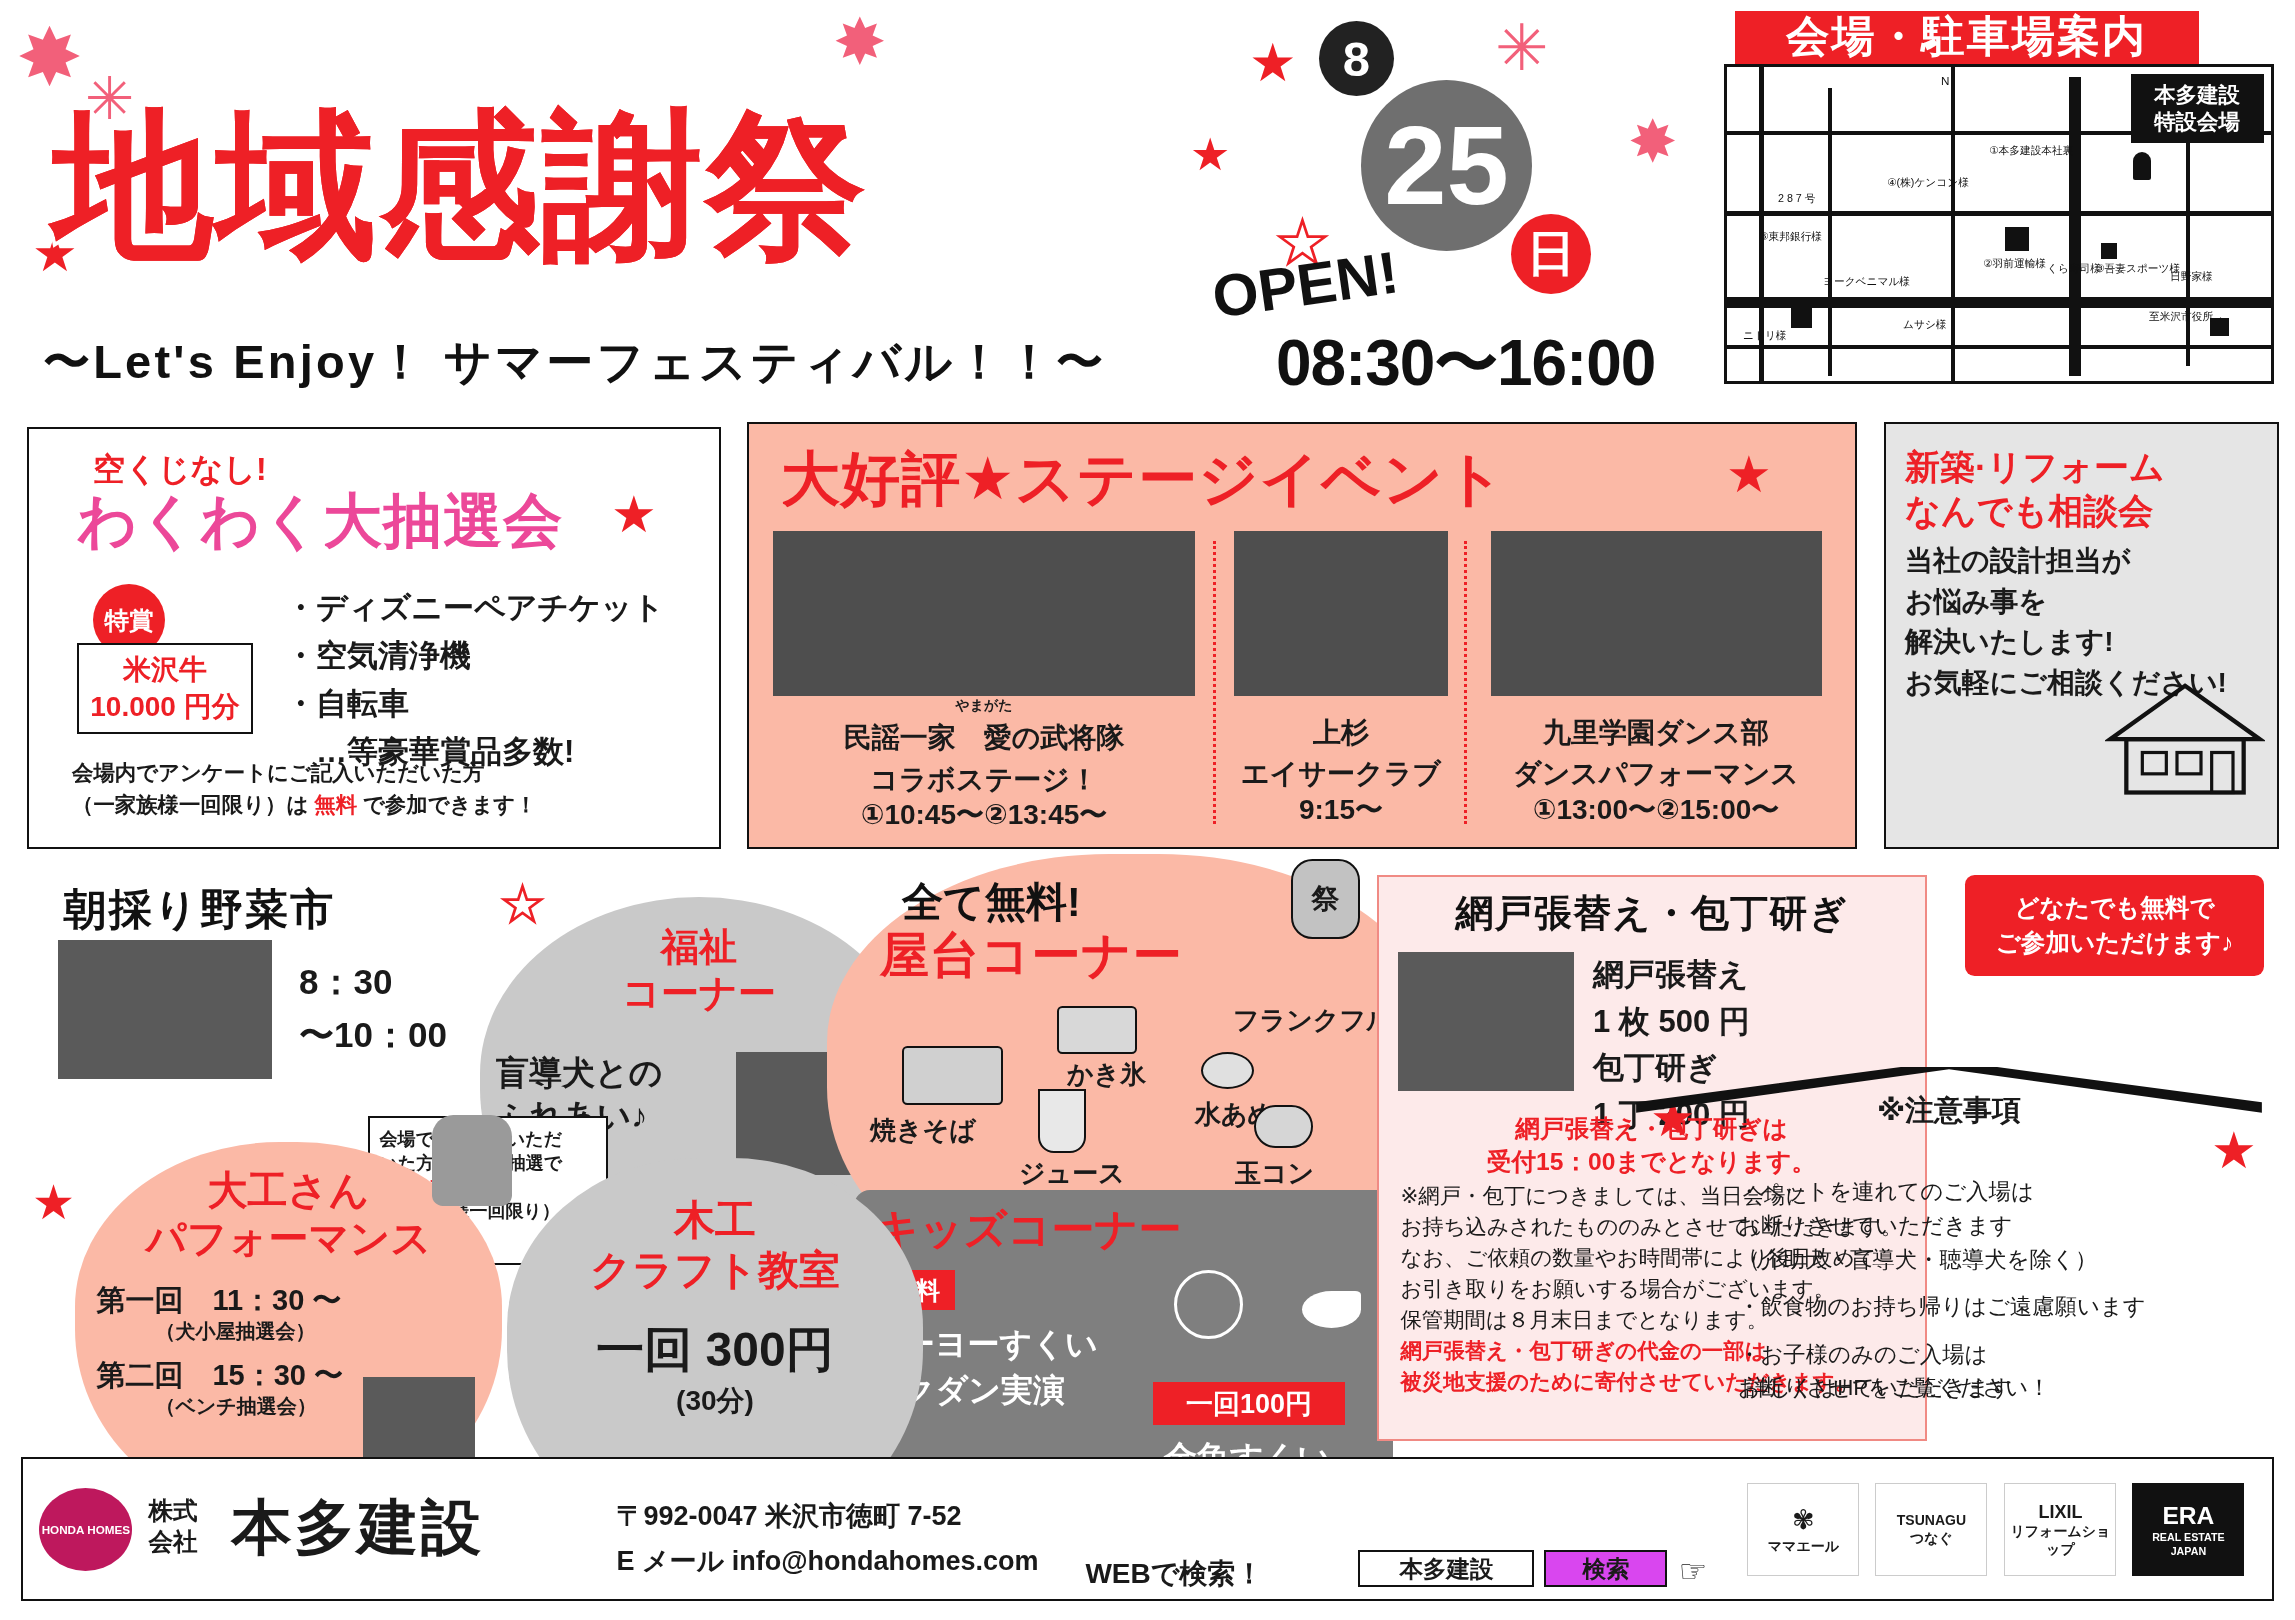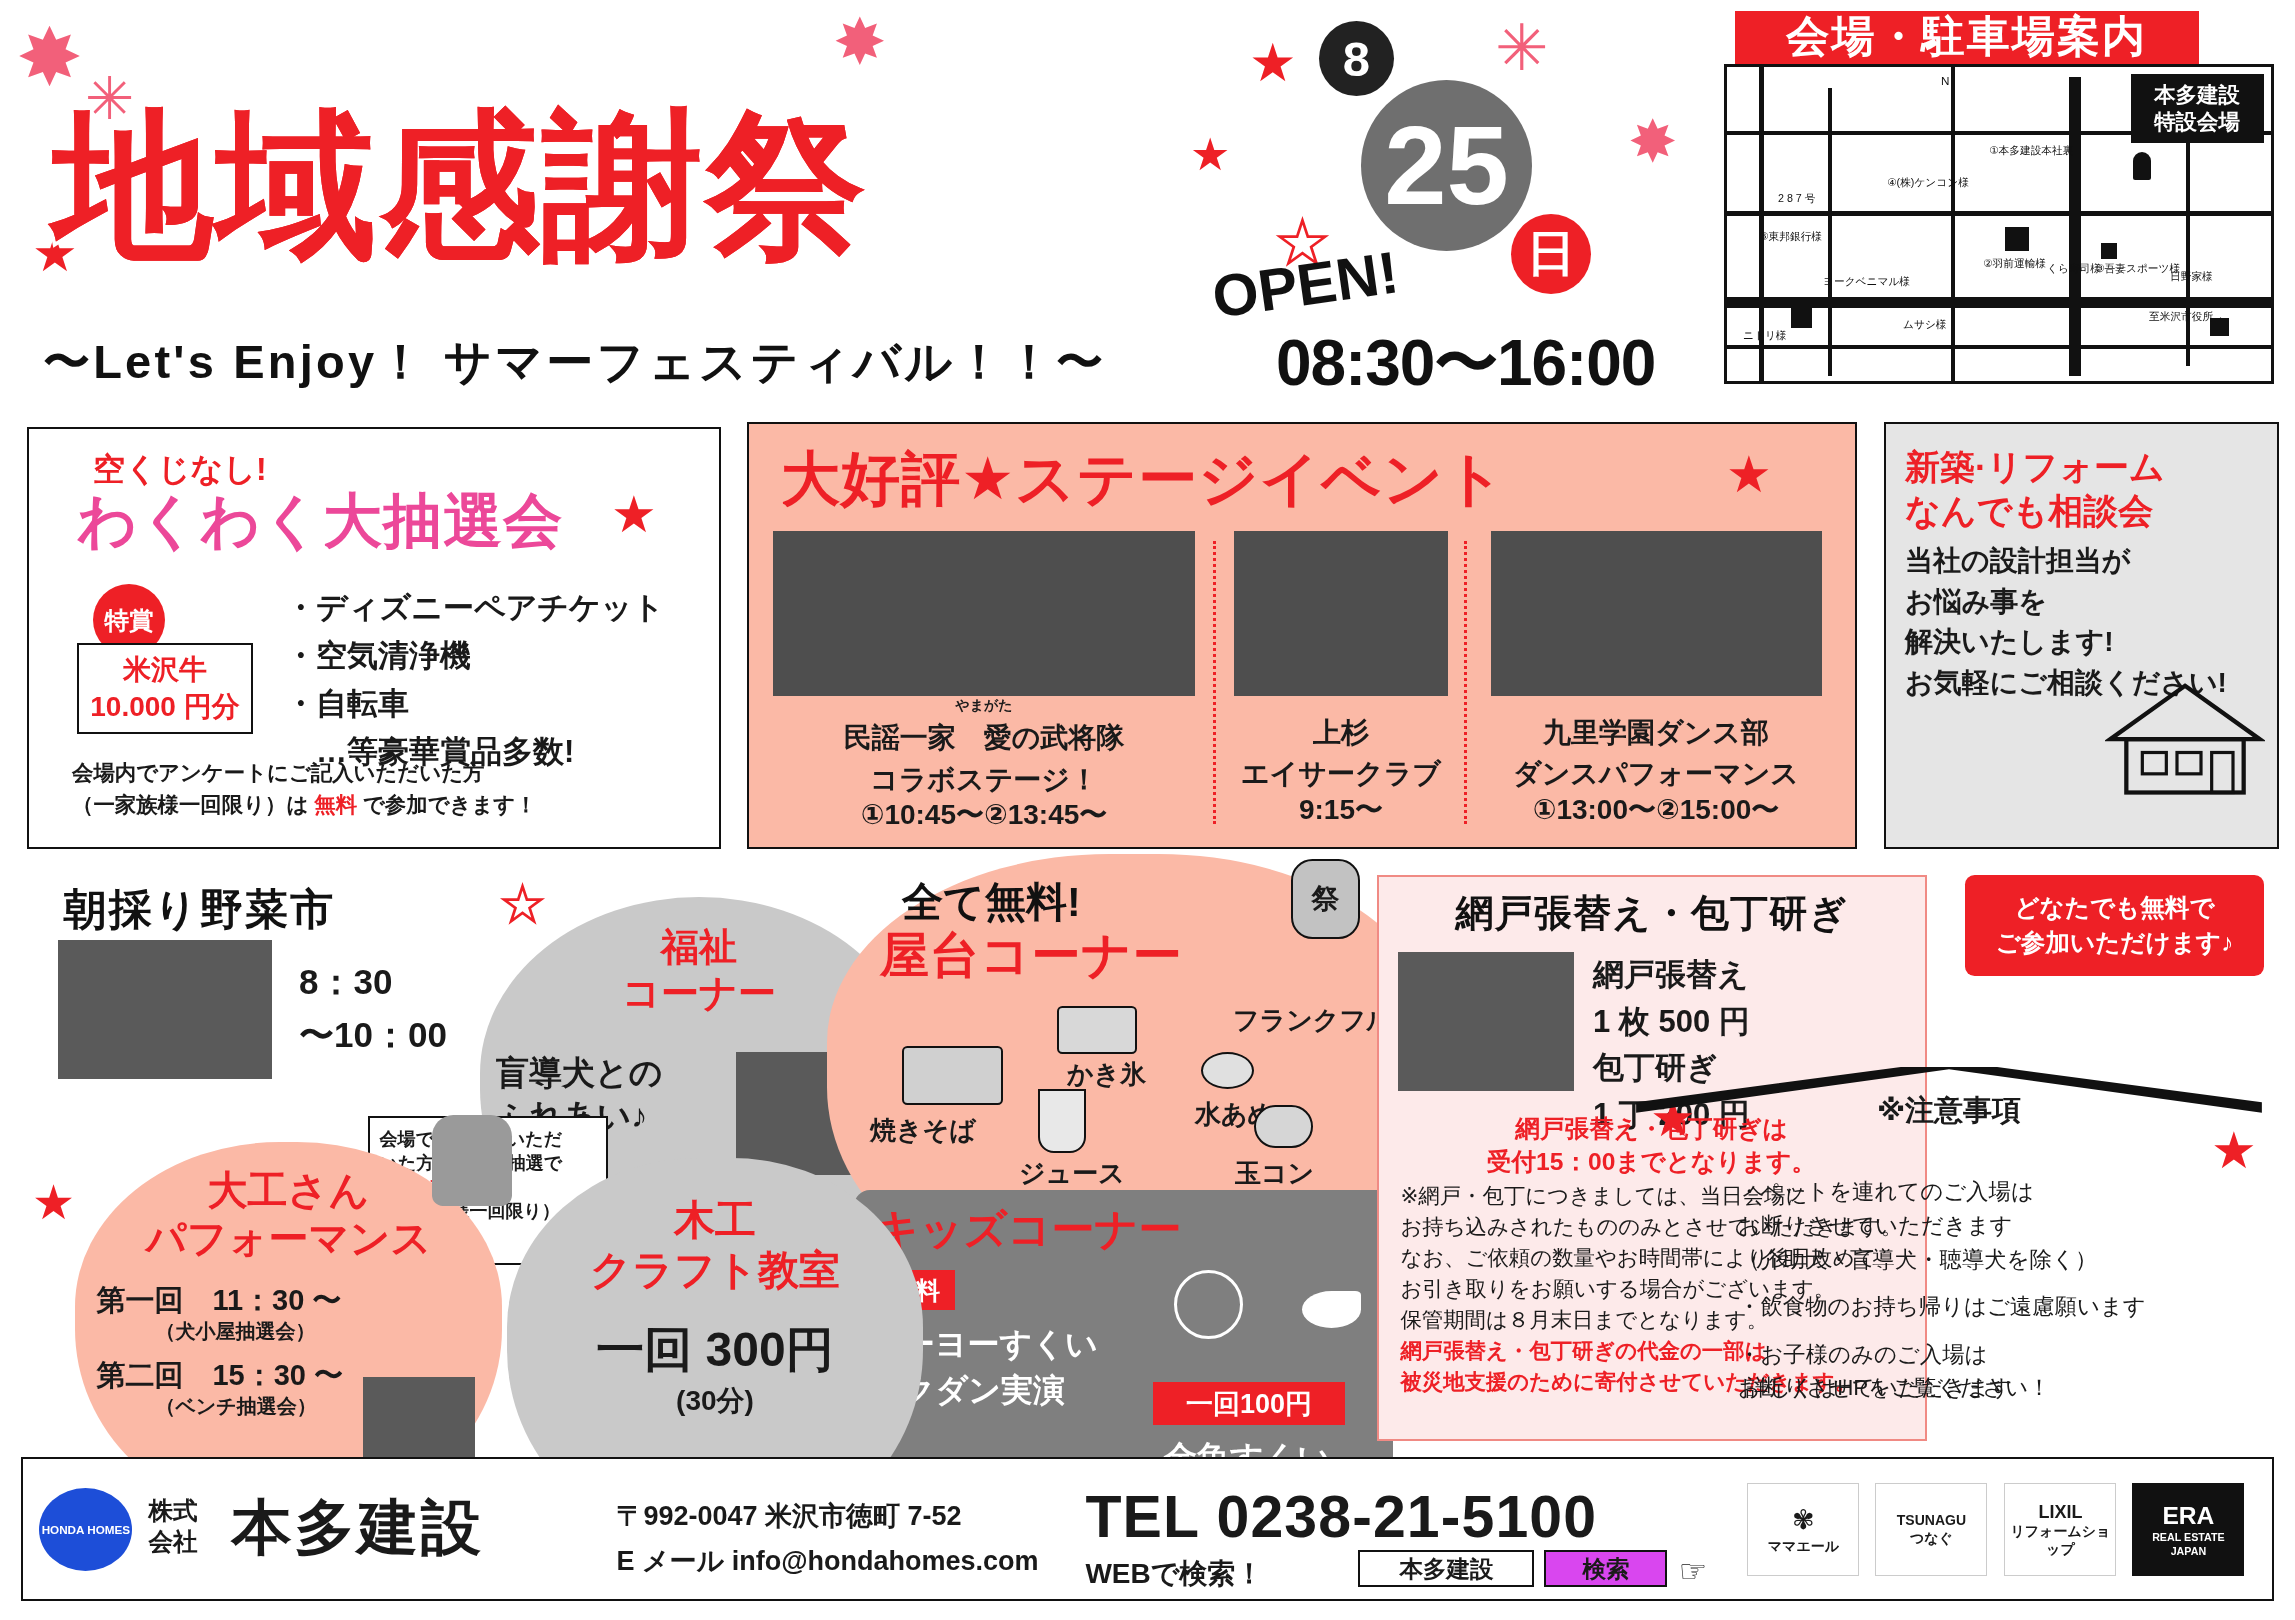--- a/index.html
+++ b/index.html
@@ -229,21 +229,21 @@
   .kids-l { position:absolute; left:16px; top:131px; font-size:32px; font-weight:bold; color:#fff; line-height:1.45; }
   .kids-price {
     position:absolute; left:299px; top:192px; width:192px; height:43px;
     background:#ee2026; color:#fff; font-size:27px; font-weight:bold;
     display:flex; align-items:center; justify-content:center;
   }
   .kids-r { position:absolute; left:310px; top:246px; font-size:33px; font-weight:bold; color:#fff; }
 
   
   .footer { position:absolute; left:21.4px; top:1457px; width:2253px; height:144px; border:2.7px solid #111; background:#fff; }
-  .f-logo { position:absolute; left:16px; top:29px; width:93px; height:83px; border-radius:50%; background:#1d4ed8; color:#fff; font-size:11.7px; font-weight:bold; display:flex; align-items:center; justify-content:center; text-align:center; }
+  .f-logo { position:absolute; left:16px; top:29px; width:93px; height:83px; border-radius:50%; background:#be185d; color:#fff; font-size:11.7px; font-weight:bold; display:flex; align-items:center; justify-content:center; text-align:center; }
   .f-kk { position:absolute; left:125px; top:37px; font-size:24.6px; font-weight:bold; line-height:1.25; }
   .f-name { position:absolute; left:208px; top:29px; font-size:60px; font-weight:bold; letter-spacing:3.2px; }
   .f-addr { position:absolute; left:593px; top:35px; font-size:27px; font-weight:bold; line-height:1.65; }
   .f-tel { position:absolute; left:1062px; top:24px; font-size:59px; font-weight:bold; letter-spacing:1.1px; }
   .f-web { position:absolute; left:1062px; top:96px; font-size:28px; font-weight:bold; }
   .f-search-kw { position:absolute; left:1335px; top:91px; width:176px; height:37px; border:2.1px solid #111; display:flex; align-items:center; justify-content:center; font-size:23.5px; font-weight:bold; }
   .f-search-btn { position:absolute; left:1521px; top:91px; width:123px; height:37px; background:#d946ef; border:2.1px solid #111; display:flex; align-items:center; justify-content:center; font-size:23.5px; font-weight:bold; }
   .f-badge { position:absolute; top:24px; width:112px; height:93px; border:1.6px solid #ccc; display:flex; flex-direction:column; align-items:center; justify-content:center; font-size:14px; font-weight:bold; text-align:center; line-height:1.25; }
 
   .photo-ph { background:#5a5a5a; }
@@ -538,21 +538,20 @@
     <div class="f-logo">HONDA HOMES</div>
     <div class="f-kk">
       <div>株式</div>
       <div>会社</div>
     </div>
     <div class="f-name">本多建設</div>
     <div class="f-addr">
       <div>〒992-0047 米沢市徳町 7-52</div>
       <div>E メール info@hondahomes.com</div>
     </div>
-    <div class="f-tel">TEL 0238-21-5100</div>
     <div class="f-web">WEBで検索！</div>
     <div class="f-search-kw">本多建設</div>
     <div class="f-search-btn">検索</div>
     <div style="position:absolute;left:1655px;top:93px;font-size:32px;">☞</div>
     <div class="f-badge" style="left:1724px;">
       <div style="font-size:27px;">✾</div>
       <div>ママエール</div>
     </div>
     <div class="f-badge" style="left:1852px;">
       <div>TSUNAGU</div>

